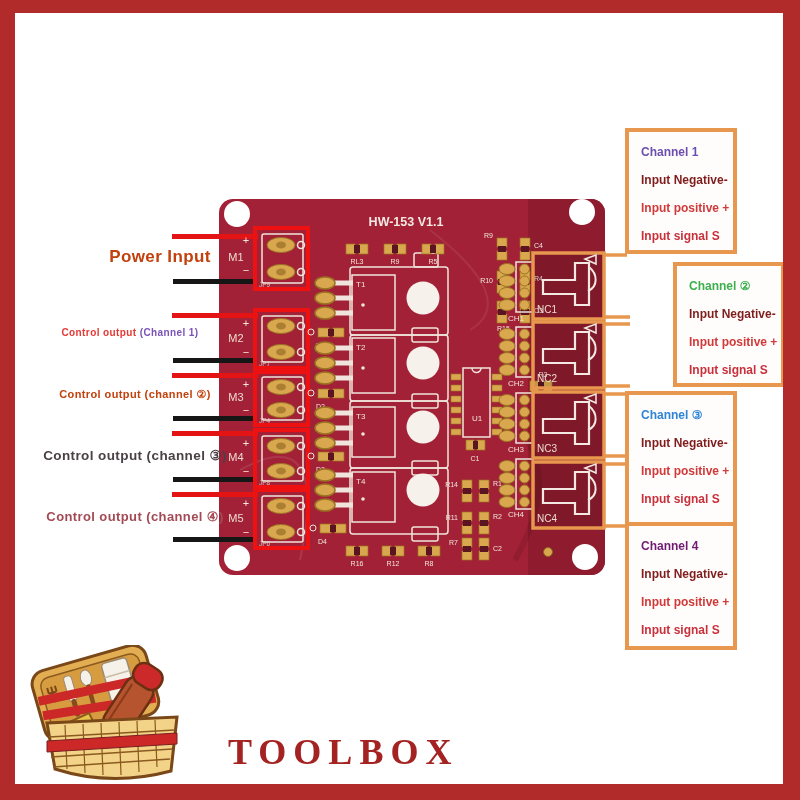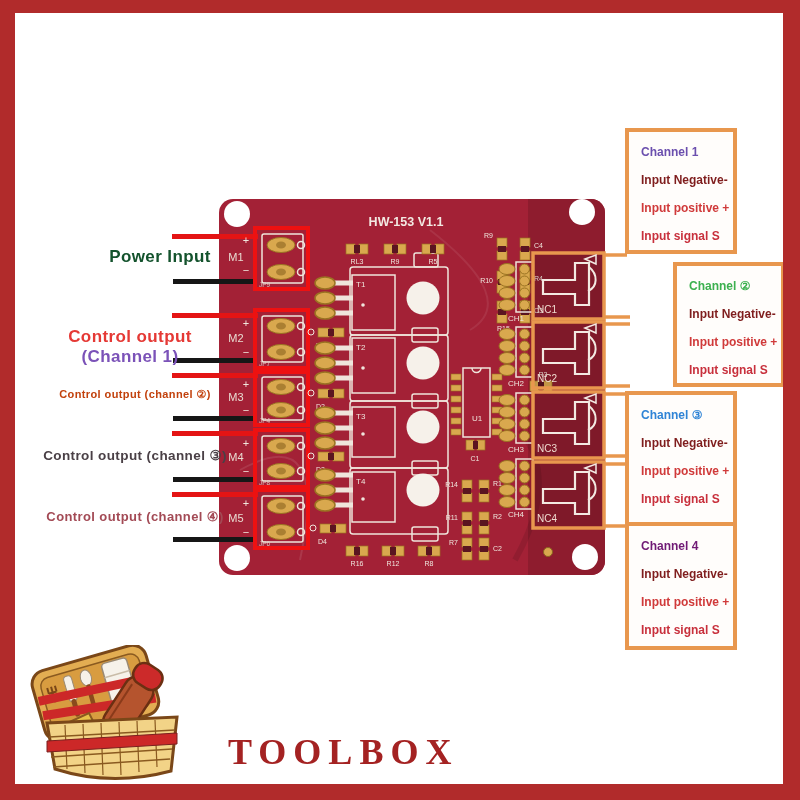--- a/index.html
+++ b/index.html
@@ -5,22 +5,22 @@
   html,body{margin:0;padding:0;background:#fff;}
   #stage{position:relative;width:800px;height:800px;background:#ffffff;overflow:hidden;
          font-family:"Liberation Sans",sans-serif;}
   .band{position:absolute;background:#b12b2b;}
   #band-top{left:0;top:0;width:800px;height:13px;}
   #band-left{left:0;top:0;width:15px;height:800px;}
   #band-right{left:783px;top:0;width:17px;height:800px;}
   #band-bottom{left:0;top:784px;width:800px;height:16px;}
   #figure-svg{position:absolute;left:0;top:0;}
   .ann{position:absolute;font-weight:bold;letter-spacing:.4px;text-align:center;}
-  #ann-power{left:92px;top:247px;width:136px;font-size:17px;color:#14532d;}
-  #ann-c1{left:30px;top:327px;width:200px;font-size:17px;color:#e53935;}
+  #ann-power{left:92px;top:247px;width:136px;font-size:17px;color:#c2410c;}
+  #ann-c1{left:30px;top:327px;width:200px;font-size:10px;color:#e53935;}
   #ann-c1 .chan{color:#7b52b8;}
   #ann-c2{left:30px;top:388px;width:210px;font-size:11px;color:#c2410c;}
   #ann-c3{left:30px;top:447px;width:210px;font-size:13.5px;color:#4a4046;}
   #ann-c4{left:30px;top:509px;width:210px;font-size:13px;color:#a34a55;}
   .chbox{position:absolute;left:625px;width:112px;border:4px solid #e8974e;background:#fffdfb;
          box-sizing:border-box;padding:14px 6px 0 12px;display:flex;flex-direction:column;gap:15px;}
   #chbox-1{top:128px;height:126px;}
   #chbox-2{top:262px;height:125px;margin-left:48px;}
   #chbox-3{top:391px;height:159px;}
   #chbox-4{top:522px;height:128px;}

